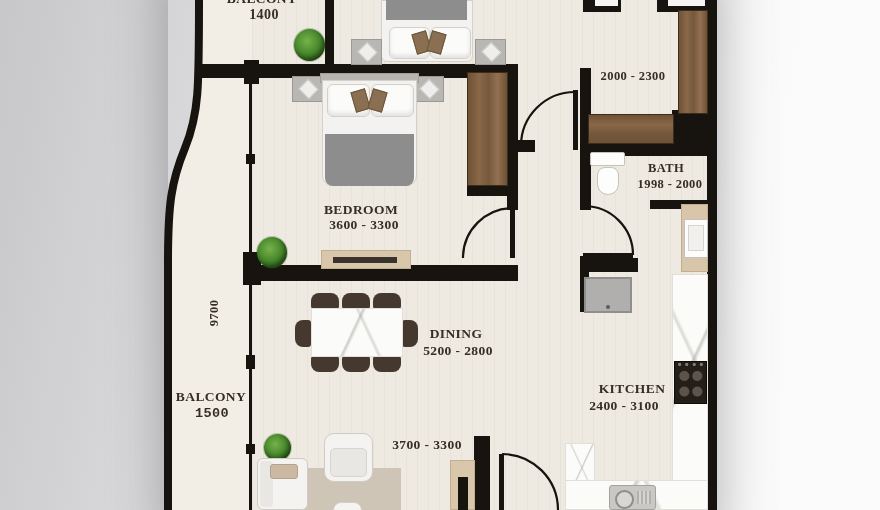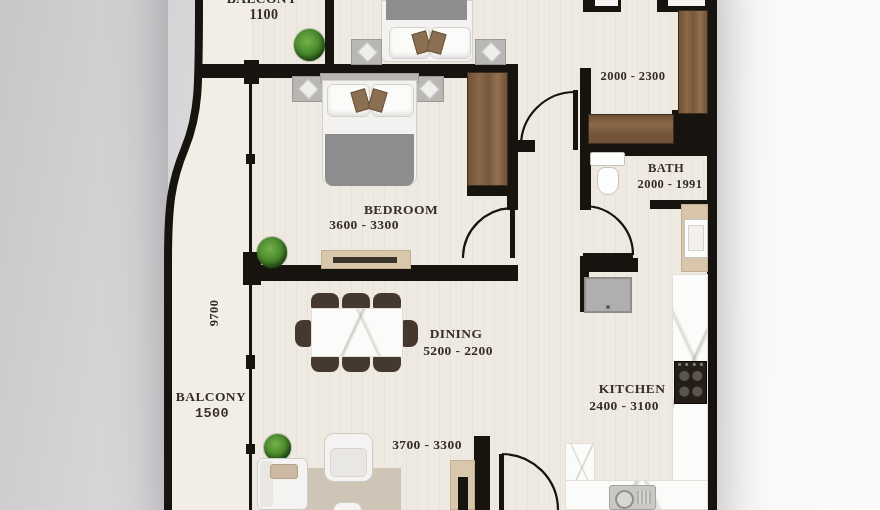--- a/index.html
+++ b/index.html
@@ -196,35 +196,35 @@
     <path d="M575,92 A54,54 0 0 0 521,146" fill="none" stroke="#17130e" stroke-width="2.2"></path>
     <line x1="512.5" y1="208" x2="512.5" y2="258" stroke="#17130e" stroke-width="5"></line>
     <path d="M513,208 A50,50 0 0 0 463,258" fill="none" stroke="#17130e" stroke-width="2.2"></path>
     <line x1="583" y1="255.5" x2="633" y2="255.5" stroke="#17130e" stroke-width="5"></line>
     <path d="M633,255 A49,49 0 0 0 584,206" fill="none" stroke="#17130e" stroke-width="2.2"></path>
     <line x1="501.5" y1="454" x2="501.5" y2="510" stroke="#17130e" stroke-width="5"></line>
     <path d="M502,454 A56,56 0 0 1 558,510" fill="none" stroke="#17130e" stroke-width="2.2"></path>
   </svg>
 
   <div class="lbl" style="left:262px;top:-9px;">BALCONY</div>
-  <div class="lbl" style="left:264px;top:7px;font-size:14px;">1100</div>
+  <div class="lbl" style="left:264px;top:7px;font-size:14px;">1400</div>
 
   <div class="lbl small rot" style="left:214px;top:306px;">9700</div>
   <div class="lbl" style="left:211px;top:389px;">BALCONY</div>
   <div class="lbl" style="left:212px;top:406px;font-family:Liberation Mono, monospace;">1500</div>
 
-  <div class="lbl" style="left:361px;top:202px;margin-left:40px;">BEDROOM</div>
+  <div class="lbl" style="left:361px;top:202px;">BEDROOM</div>
   <div class="lbl" style="left:364px;top:217px;">3600 - 3300</div>
 
   <div class="lbl" style="left:456px;top:326px;">DINING</div>
-  <div class="lbl" style="left:458px;top:343px;">5200 - 2200</div>
+  <div class="lbl" style="left:458px;top:343px;">5200 - 2800</div>
 
   <div class="lbl" style="left:427px;top:437px;">3700 - 3300</div>
 
   <div class="lbl" style="left:632px;top:381px;">KITCHEN</div>
   <div class="lbl" style="left:624px;top:398px;">2400 - 3100</div>
 
   <div class="lbl small" style="left:666px;top:161px;">BATH</div>
-  <div class="lbl small" style="left:670px;top:177px;">2000 - 1991</div>
+  <div class="lbl small" style="left:670px;top:177px;">1998 - 2000</div>
 
   <div class="lbl small" style="left:633px;top:69px;">2000 - 2300</div>
 
 </div>
 
 </body></html>

